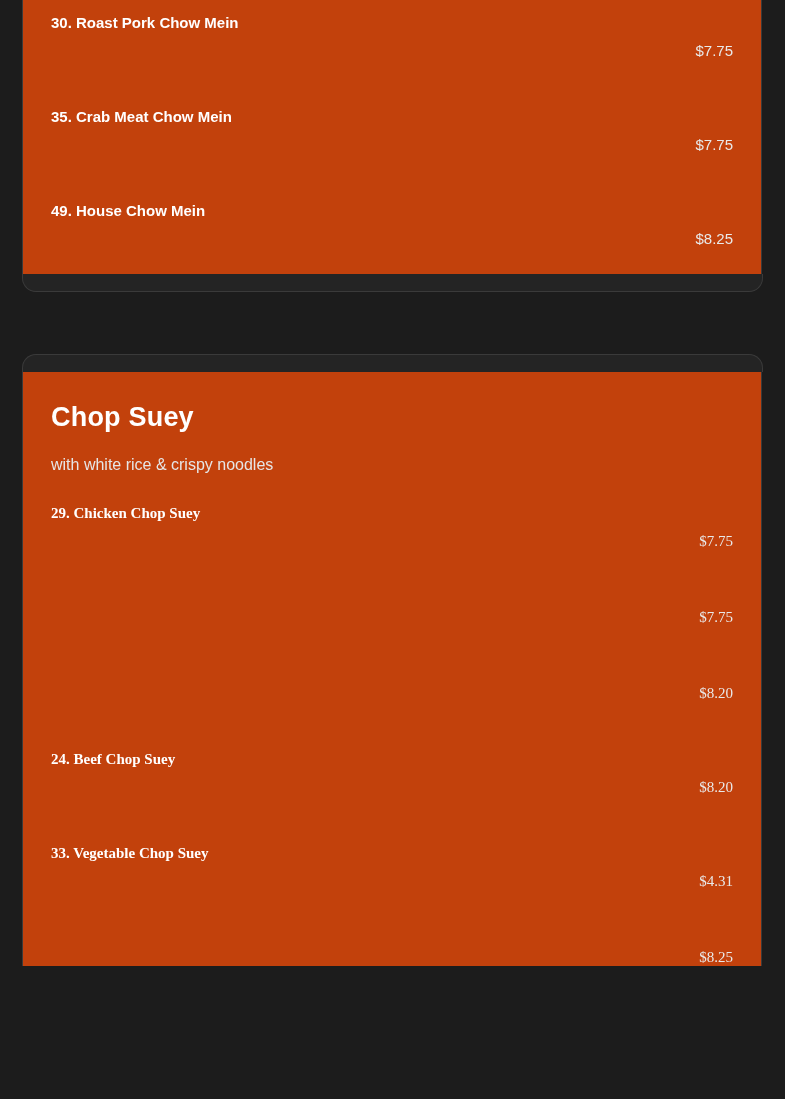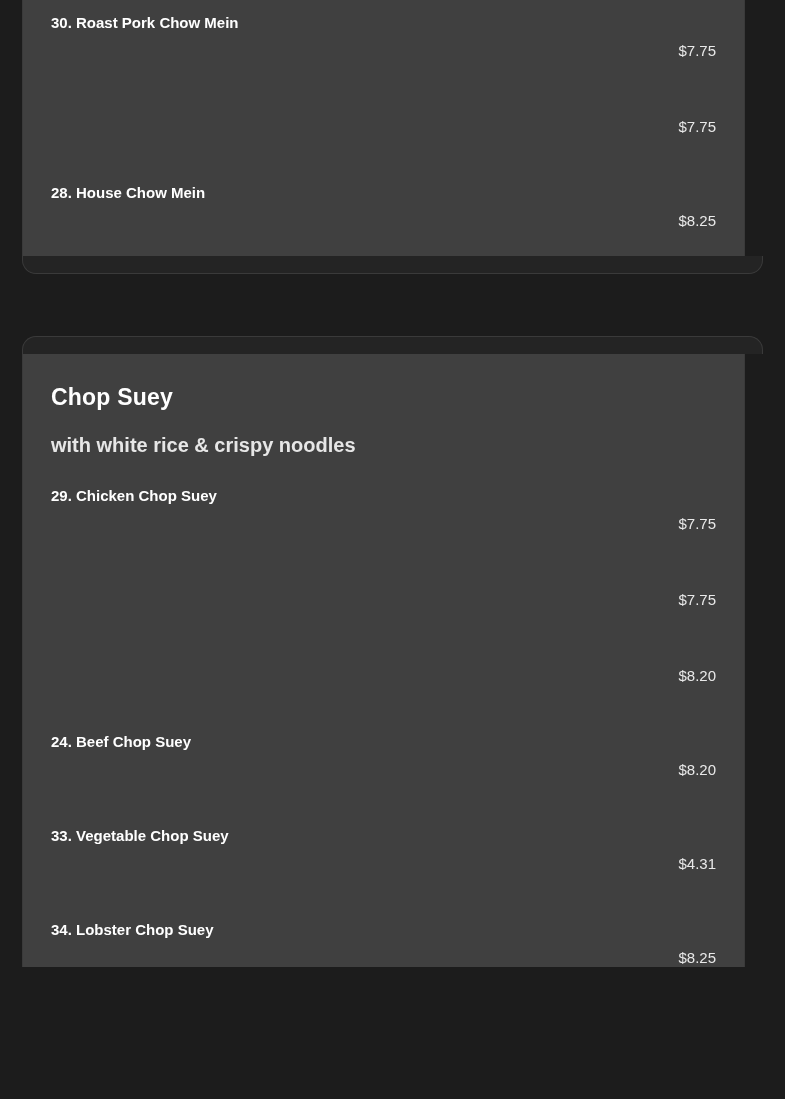--- a/index.html
+++ b/index.html
@@ -18,23 +18,23 @@
   .page {
     width: 785px;
     height: 1099px;
     position: relative;
     background: #1c1c1c;
   }
 
   
   .card {
     position: relative;
-    background: #404040;
+    background: #c2410c;
     margin-left: 22px;
-    margin-right: 40px;
+    margin-right: 23px;
     box-sizing: border-box;
     border-left: 1px solid #3a3a3a;
     border-right: 1px solid #3a3a3a;
     padding: 0 28px;
   }
   .card.top-open {
     border-top: none;
   }
   .card.bottom-open {
     border-bottom: none;
@@ -122,33 +122,33 @@
     border-bottom: 1px solid #3a3a3a;
     box-sizing: border-box;
   }
 
   .gap {
     height: 62px;
     background: #1c1c1c;
   }
 
   .section-title {
-    font-size: 23px;
+    font-size: 27px;
     font-weight: bold;
     letter-spacing: 0.2px;
     margin: 0;
     padding-top: 30px;
     color: #ffffff;
   }
   .section-sub {
-    font-size: 20px;
+    font-size: 16px;
     color: #e6e6e6;
     margin: 0;
     padding-top: 23px;
-    font-weight: bold;
+    font-weight: normal;
   }
 
   .item {
     padding-top: 48px;
   }
   .item:first-child {
     padding-top: 0;
   }
   .item-name {
     font-size: 15px;
@@ -165,41 +165,43 @@
     text-align: right;
   }
   .items-first-pad {
     padding-top: 14px;
   }
   .items-pad-bottom {
     padding-bottom: 26px;
   }
   .items-pad-top-30 {
     padding-top: 30px;
+    font-family: Liberation Serif, serif;
   }
 </style>
 </head>
 <body>
 
 <div class="page">
 
   <div class="card top-open">
     <div class="items-first-pad">
 
       <div class="item">
         <div class="item-name">30. Roast Pork Chow Mein</div>
         <div class="item-price">$7.75</div>
       </div>
 
       <div class="item">
+        <div class="item-name">35. Crab Meat Chow Mein</div>
         <div class="item-price">$7.75</div>
       </div>
 
       <div class="item items-pad-bottom">
-        <div class="item-name">28. House Chow Mein</div>
+        <div class="item-name">49. House Chow Mein</div>
         <div class="item-price">$8.25</div>
       </div>
 
     </div>
   </div>
   <div class="notch-bottom">
     <div class="bar"></div>
   </div>
 
   <div class="gap"></div>
@@ -231,20 +233,19 @@
         <div class="item-name">24. Beef Chop Suey</div>
         <div class="item-price">$8.20</div>
       </div>
 
       <div class="item">
         <div class="item-name">33. Vegetable Chop Suey</div>
         <div class="item-price">$4.31</div>
       </div>
 
       <div class="item">
-        <div class="item-name">34. Lobster Chop Suey</div>
         <div class="item-price">$8.25</div>
       </div>
 
     </div>
   </div>
 
 </div>
 
 </body></html>

